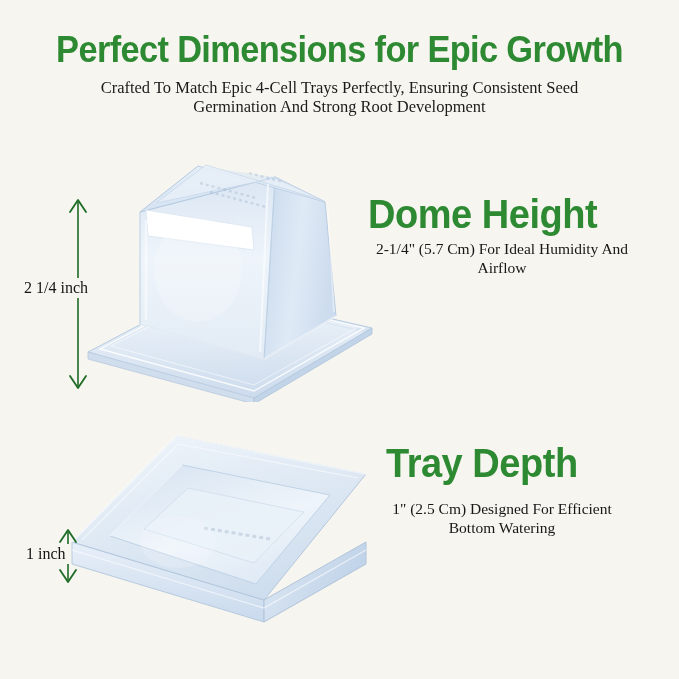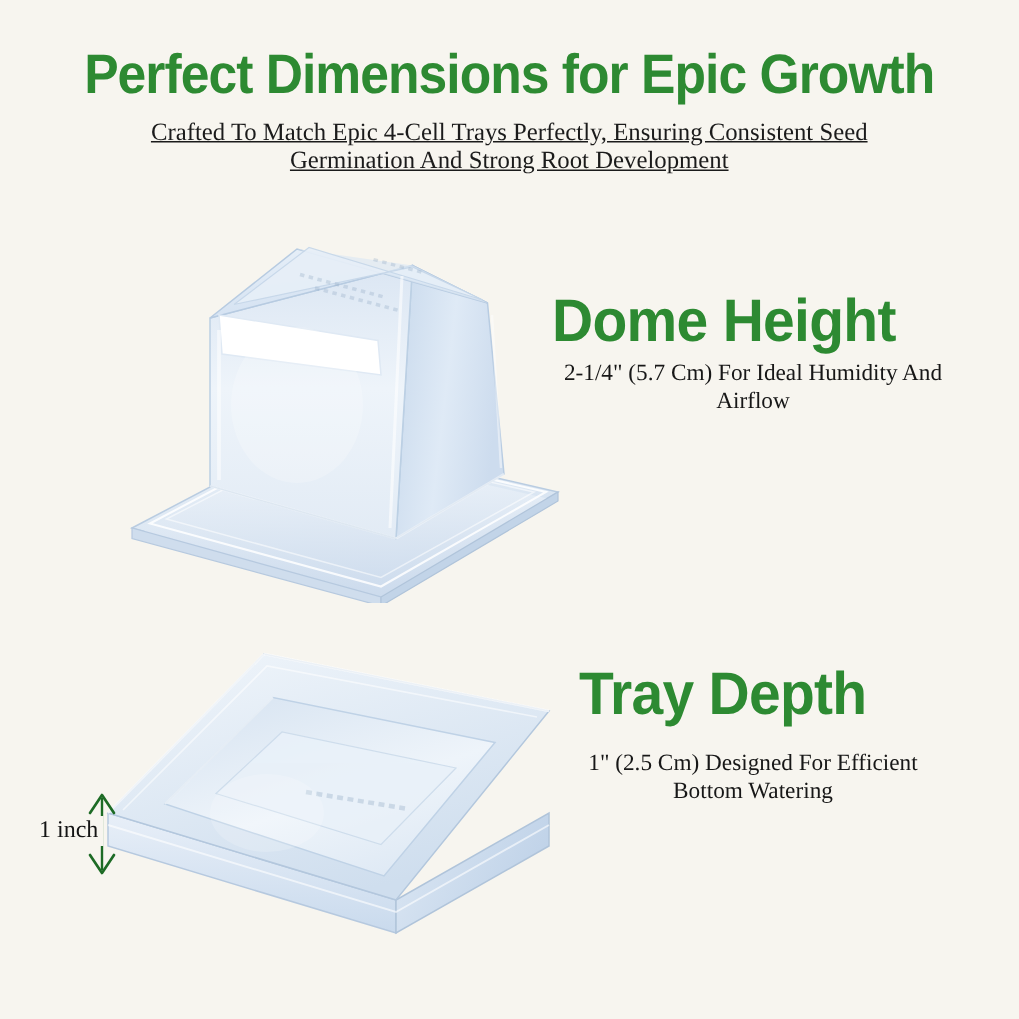--- a/index.html
+++ b/index.html
@@ -23,21 +23,20 @@
     color:#2d8a32;
     transform:scaleX(0.93);
     white-space:nowrap;
   }
   .subtitle{
     position:absolute;left:70px;right:70px;top:78px;
     text-align:center;
     font-size:16.5px;
     line-height:19px;
     color:#1b1b1b;
-    text-decoration:underline;
   }
 
   
   .sec-head{
     position:absolute;
     font-family:"Liberation Sans", sans-serif;
     font-weight:700;
     color:#2d8a32;
     font-size:40px;
     letter-spacing:-0.5px;
@@ -190,20 +189,30 @@
 
       <path d="M14,110 L118,4" stroke="#ffffff" stroke-width="1.6" opacity="0.8"></path>
       <path d="M118,4 L308,42" stroke="#ffffff" stroke-width="1.6" opacity="0.75"></path>
       <path d="M24,108 L120,12 L300,46" fill="none" stroke="#ffffff" stroke-width="1.1" opacity="0.55"></path>
       <path d="M14,118 L206,176 L308,118" fill="none" stroke="#ffffff" stroke-width="1.3" opacity="0.6"></path>
       <path d="M52,104 L124,33" stroke="#ffffff" stroke-width="1.2" opacity="0.6"></path>
       <ellipse cx="120" cy="110" rx="38" ry="26" fill="#ffffff" opacity="0.18"></ellipse>
     </svg>
   </div>
 
+  <div class="dim" id="dim-dome">
+    <svg width="32" height="196" viewBox="0 0 32 196">
+      <g stroke="#1d6b25" fill="none" stroke-width="1.6">
+        <line x1="16" y1="6" x2="16" y2="190"></line>
+        <polyline points="8,16 16,4 24,16" stroke-width="1.8" stroke-linecap="round" stroke-linejoin="round"></polyline>
+        <polyline points="8,180 16,192 24,180" stroke-width="1.8" stroke-linecap="round" stroke-linejoin="round"></polyline>
+      </g>
+    </svg>
+    <span class="dim-label">2 1/4 inch</span>
+  </div>
 
   <div class="dim" id="dim-tray">
     <svg width="32" height="58" viewBox="0 0 32 58">
       <g stroke="#1d6b25" fill="none" stroke-width="1.6">
         <line x1="16" y1="5" x2="16" y2="53"></line>
         <polyline points="8,15 16,3 24,15" stroke-width="1.8" stroke-linecap="round" stroke-linejoin="round"></polyline>
         <polyline points="8,43 16,55 24,43" stroke-width="1.8" stroke-linecap="round" stroke-linejoin="round"></polyline>
       </g>
     </svg>
     <span class="dim-label">1 inch</span>

